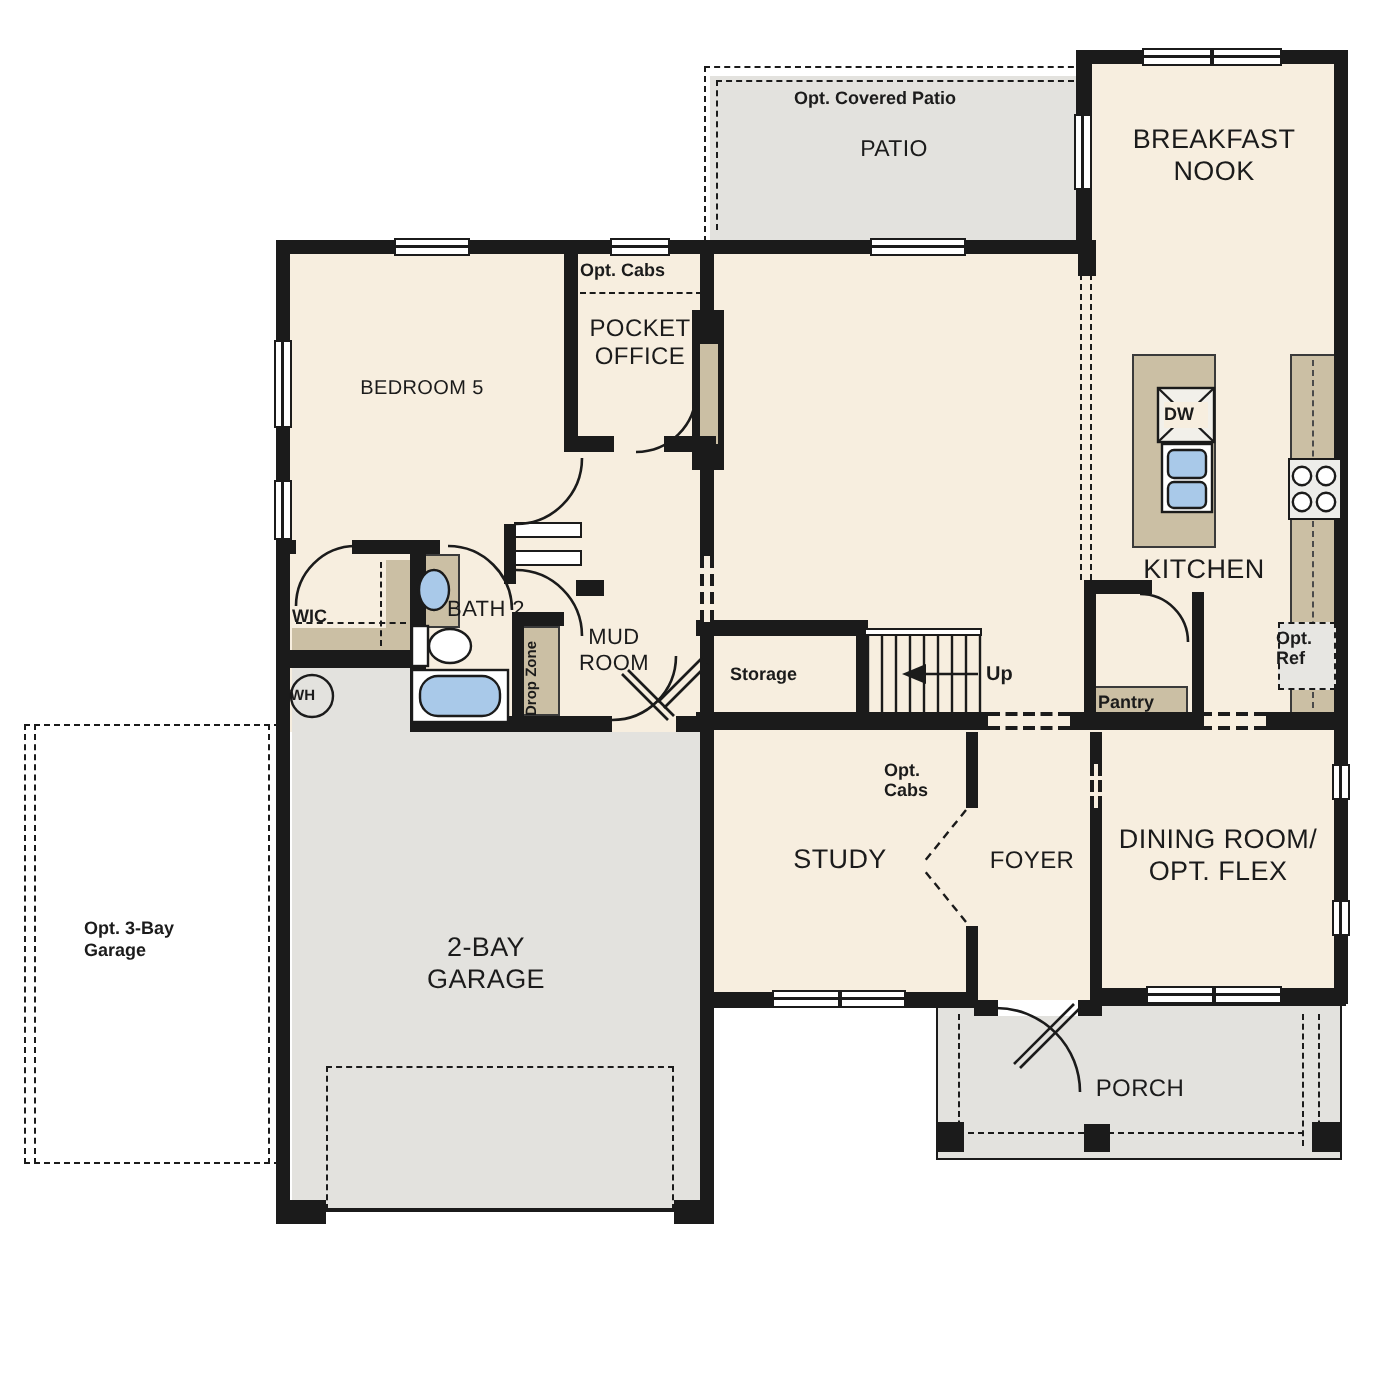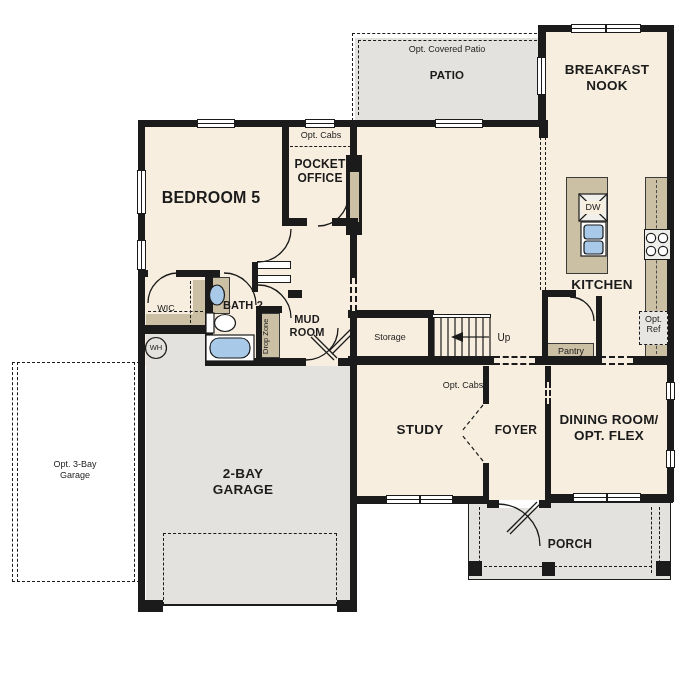--- a/index.html
+++ b/index.html
@@ -9,22 +9,22 @@
   .gray{position:absolute;background:#e3e2de}
   .tan{position:absolute;background:#cbbfa4}
   .w{position:absolute;background:#1b1b1b}
   .winh,.winv{position:absolute;border:1px solid #1b1b1b;box-sizing:border-box}
   .winh{background:linear-gradient(to bottom,#fff 0 36%,#1b1b1b 36% 58%,#fff 58%)}
   .winv{background:linear-gradient(to right,#fff 0 36%,#1b1b1b 36% 58%,#fff 58%)}
   .oph{position:absolute;background:#f7eedf;border-top:2px dashed #1b1b1b;border-bottom:2px dashed #1b1b1b;box-sizing:border-box}
   .opv{position:absolute;background:#f7eedf;border-left:2px dashed #1b1b1b;border-right:2px dashed #1b1b1b;box-sizing:border-box}
   .dash{position:absolute;border:1.4px dashed #1b1b1b;box-sizing:border-box}
   .leaf{position:absolute;background:#fff;border:1.4px solid #1b1b1b;box-sizing:border-box}
-  .lbl{position:absolute;text-align:center;font-weight:bold;line-height:1.16;letter-spacing:.2px}
-  .sm{position:absolute;text-align:center;font-weight:normal;font-size:9px;line-height:1.15}
+  .lbl{position:absolute;text-align:center;font-weight:normal;line-height:1.16;letter-spacing:.2px}
+  .sm{position:absolute;font-weight:bold;font-size:9px;line-height:1.15}
   .vert{writing-mode:vertical-rl;transform:rotate(180deg)}
   svg.ov{position:absolute;left:0;top:0;pointer-events:none}
 </style>
 </head>
 <body>
 
 <div id="plan">
 
   <div class="floor" style="left:140px;top:120px;width:218px;height:246px"></div>
   <div class="floor" style="left:348px;top:120px;width:197px;height:246px"></div>
@@ -187,21 +187,21 @@
       <circle cx="156" cy="348" r="10.5" fill="#e3e2de"></circle>
       <circle cx="651" cy="238" r="4.6" fill="#fff"></circle>
       <circle cx="663" cy="238" r="4.6" fill="#fff"></circle>
       <circle cx="651" cy="251" r="4.6" fill="#fff"></circle>
       <circle cx="663" cy="251" r="4.6" fill="#fff"></circle>
     </g>
   </svg>
 
   <div class="dash" style="left:290px;top:146px;width:61px;height:2px;border-width:1.4px 0 0 0"></div>
 
-  <div class="lbl" style="left:161px;top:189px;width:100px;font-size:16px">BEDROOM 5</div>
+  <div class="lbl" style="left:161px;top:189px;width:100px;font-size:10px">BEDROOM 5</div>
   <div class="sm" style="left:146px;top:303px;width:40px">WIC</div>
   <div class="lbl" style="left:222px;top:299px;width:42px;font-size:11px">BATH 2</div>
   <div class="lbl" style="left:286px;top:158px;width:68px;font-size:12px">POCKET OFFICE</div>
   <div class="lbl" style="left:553px;top:62px;width:108px;font-size:13.5px">BREAKFAST NOOK</div>
   <div class="lbl" style="left:562px;top:277px;width:80px;font-size:13.5px">KITCHEN</div>
   <div class="lbl" style="left:281px;top:313px;width:52px;font-size:11px">MUD ROOM</div>
   <div class="sm" style="left:365px;top:332px;width:50px">Storage</div>
   <div class="lbl" style="left:390px;top:422px;width:60px;font-size:13.5px">STUDY</div>
   <div class="lbl" style="left:486px;top:424px;width:60px;font-size:12px">FOYER</div>
   <div class="lbl" style="left:556px;top:412px;width:106px;font-size:13.5px">DINING ROOM/ OPT. FLEX</div>

